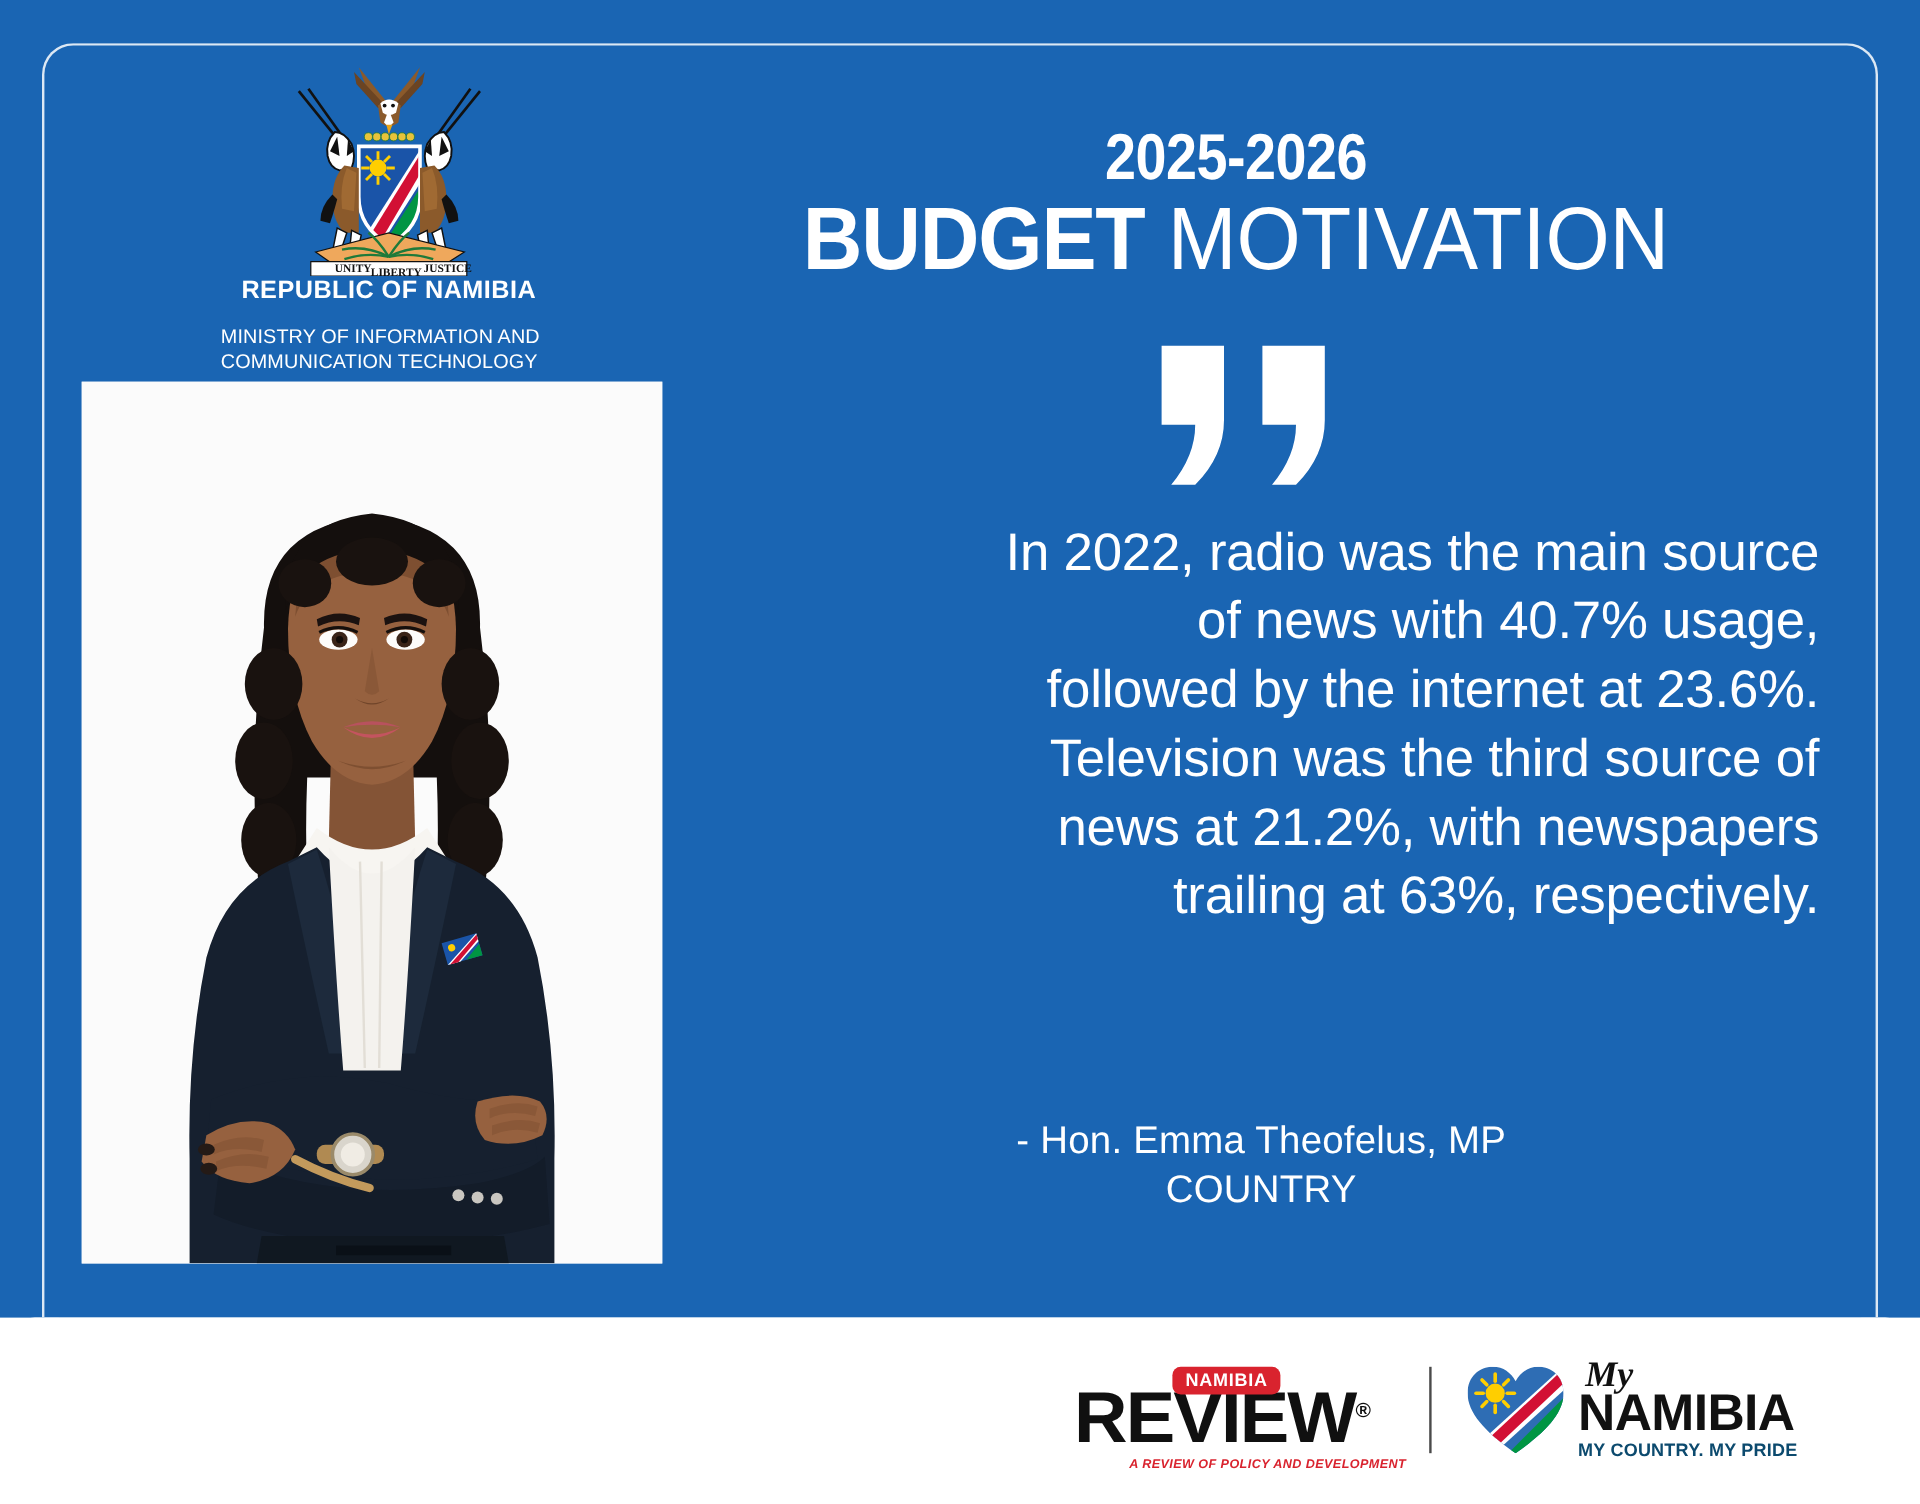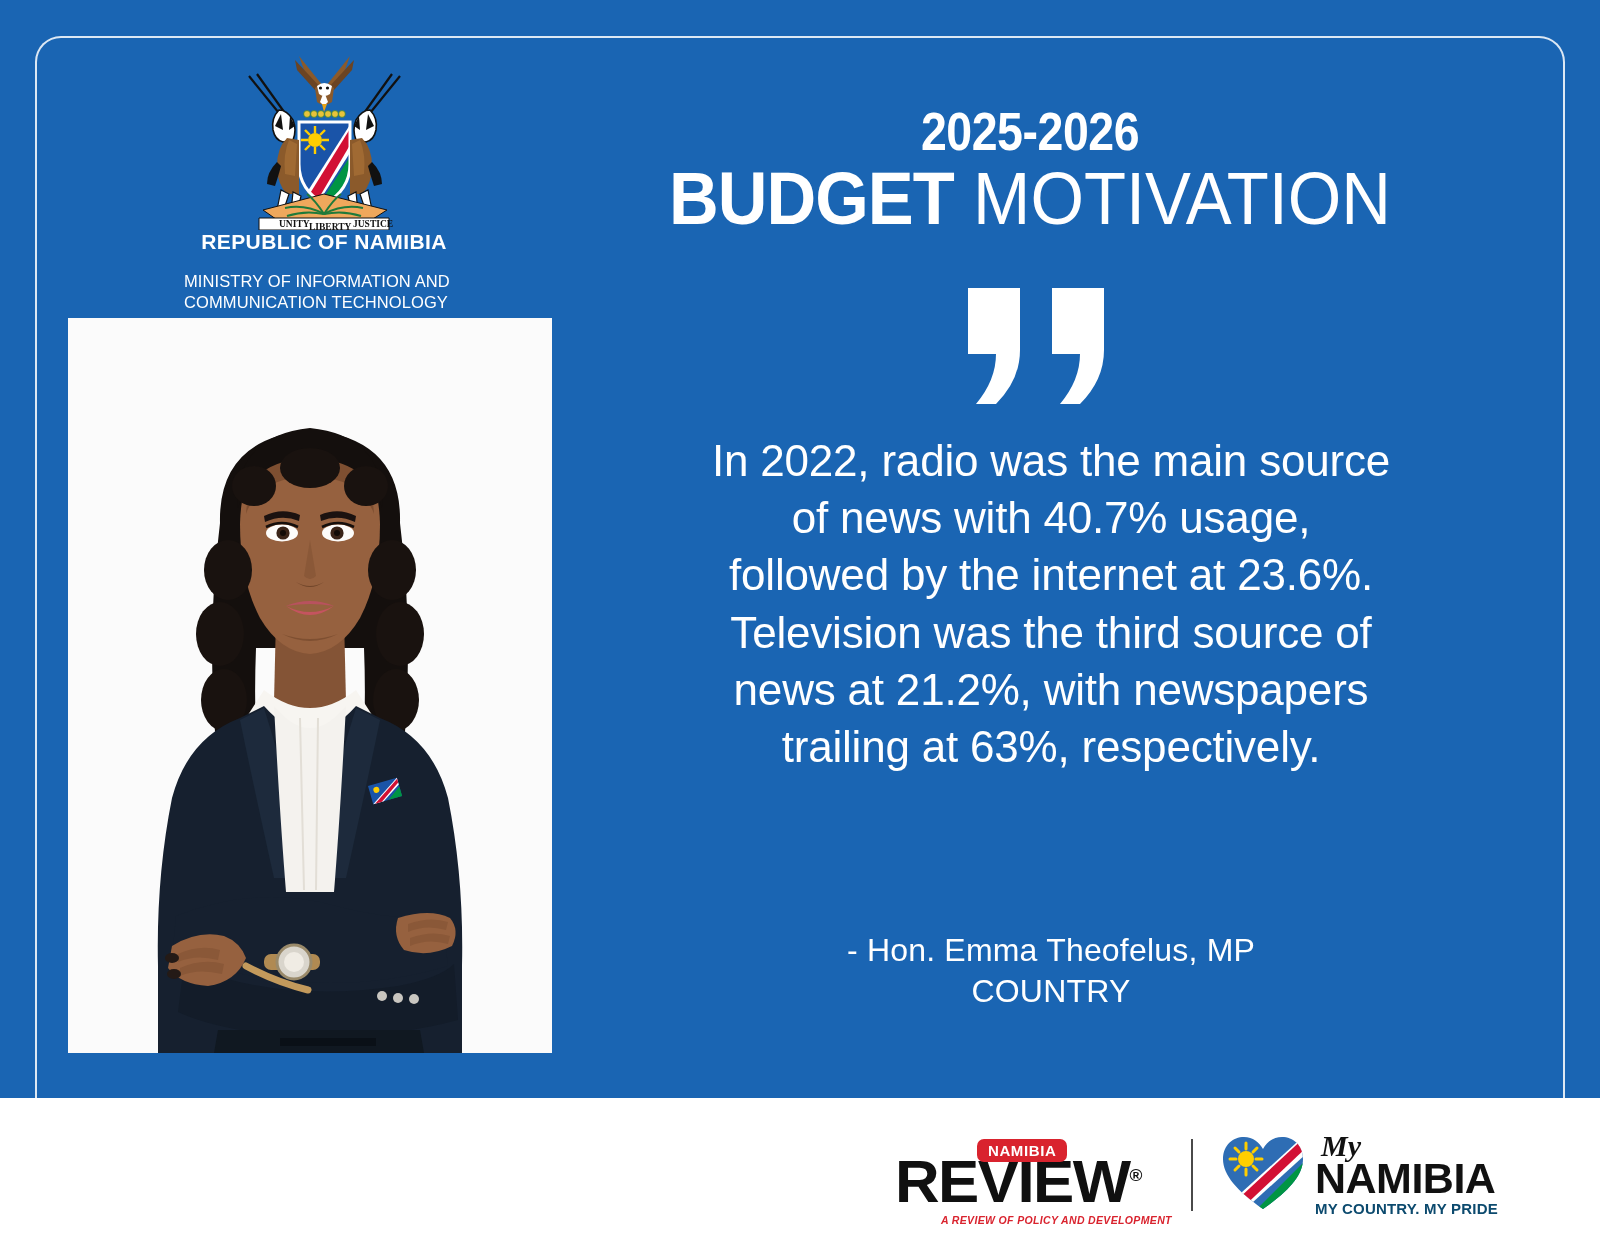--- a/index.html
+++ b/index.html
@@ -78,21 +78,21 @@
 
   
   .quote-mark {
     position:absolute; left:962px; top:288px;
     width:160px; height:118px;
   }
 
   
   .quote-text {
     position:absolute; left:586px; top:432px; width:930px;
-    text-align:center; color:#ffffff;
+    text-align:right; color:#ffffff;
     font-size:44px; font-weight:300; line-height:1.30;
     letter-spacing:-.2px;
   }
 
   
   .attribution {
     position:absolute; left:586px; top:930px; width:930px;
     text-align:center; color:#ffffff;
     font-size:32px; font-weight:normal; line-height:1.28;
     letter-spacing:.2px;
@@ -131,21 +131,21 @@
     font-size:10.5px; font-style:italic; font-weight:bold;
     color:#D9232E; letter-spacing:.35px;
   }
 
   .divider-bar {
     width:2px; height:72px; background:#4a4a4a;
     margin:0 26px 0 24px;
   }
 
   
-  .mynam-logo { display:flex; align-items:flex-start; }
+  .mynam-logo { display:flex; align-items:center; }
   .heart-svg { width:88px; height:80px; display:block; }
   .mynam-text { margin-left:8px; position:relative; }
   .mynam-my {
     font-family:"Liberation Serif", serif;
     font-style:italic; font-weight:bold;
     font-size:30px; color:#111111; line-height:.85;
     margin-left:6px;
   }
   .mynam-namibia {
     font-size:43px; font-weight:bold; color:#111111;

